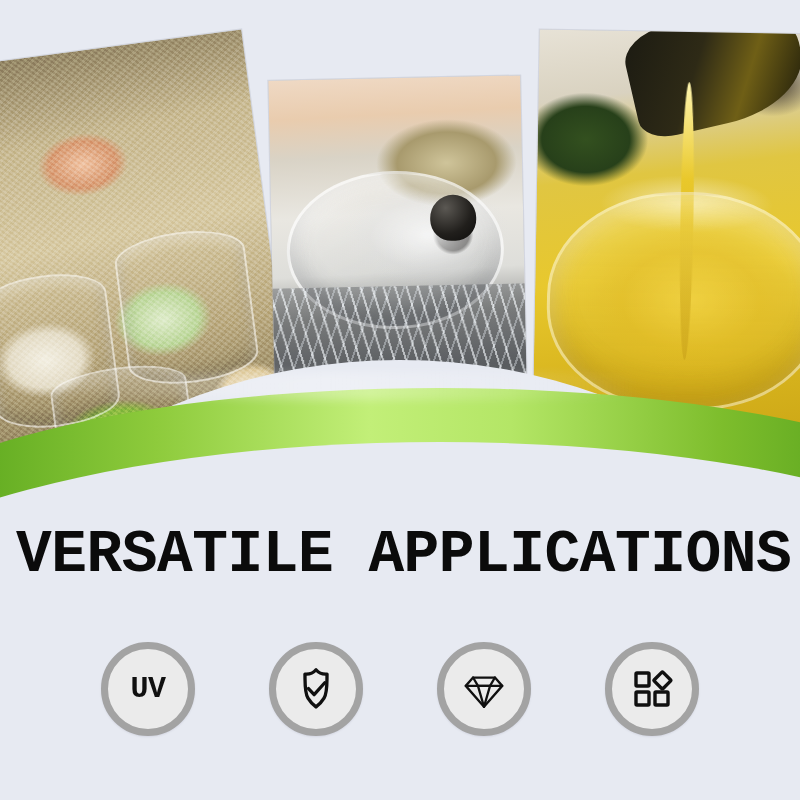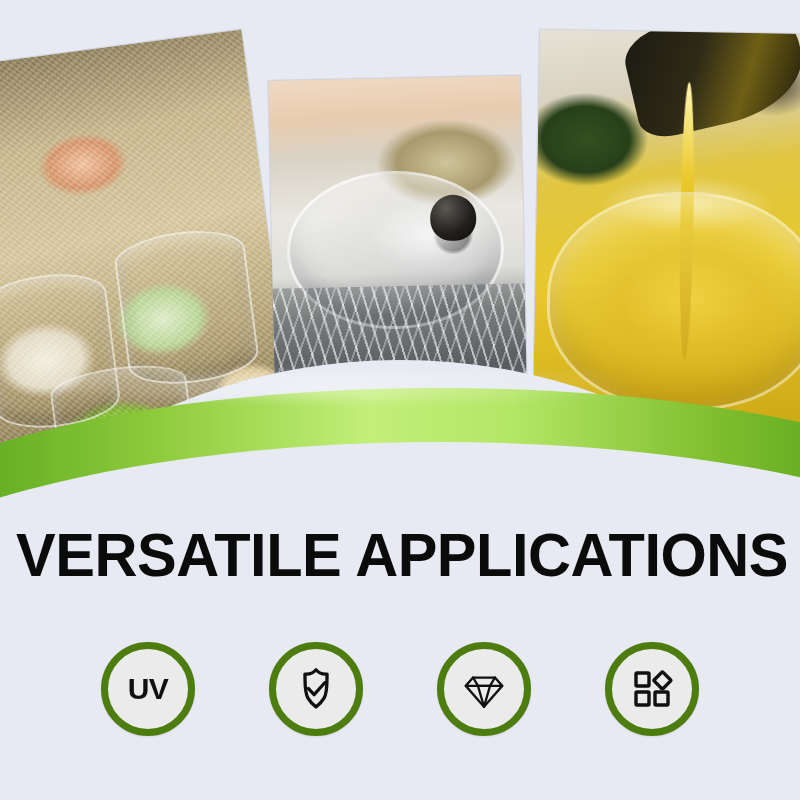--- a/index.html
+++ b/index.html
@@ -4,21 +4,21 @@
 <style>
   * { margin:0; padding:0; box-sizing:border-box; }
   html,body { width:800px; height:800px; }
   body {
     font-family:"Liberation Sans", sans-serif;
     background:#e7eaf2;
     overflow:hidden;
     position:relative;
   }
 
-  #stage { position:absolute; inset:0; width:632px; height:800px; background:#e7eaf2; }
+  #stage { position:absolute; inset:0; width:632px; height:800px; background:#e7eaf2;font-family:Liberation Mono, monospace; }
 
   
   .collage {
     position:absolute; left:0; top:0; width:800px; height:470px;
     overflow:hidden;
   }
 
   .panel {
     position:absolute;
     overflow:hidden;
@@ -182,21 +182,21 @@
 
   
   .badges{
     position:absolute; left:0; top:641px; width:800px; height:96px;
     display:flex; align-items:center; justify-content:center;
     gap:74px;
   }
   .badge{
     width:94px; height:94px; border-radius:50%;
     background:#ebebeb;
-    border:7px solid #4d7c0f;
+    border:7px solid #a3a3a3;
     display:flex; align-items:center; justify-content:center;
     box-shadow:0 1px 2px rgba(90,96,120,.13);
   }
   .badge-text{
     font-size:30px; font-weight:700; color:#101010; letter-spacing:-.5px;
   }
   .badge svg{ display:block; }
 </style>
 </head>
 <body>

